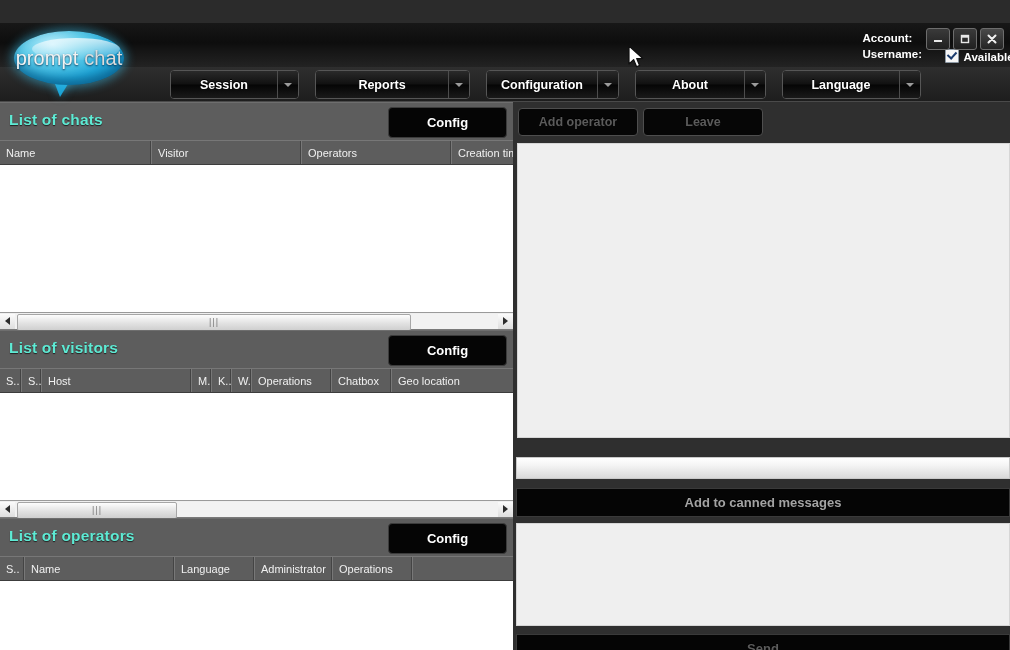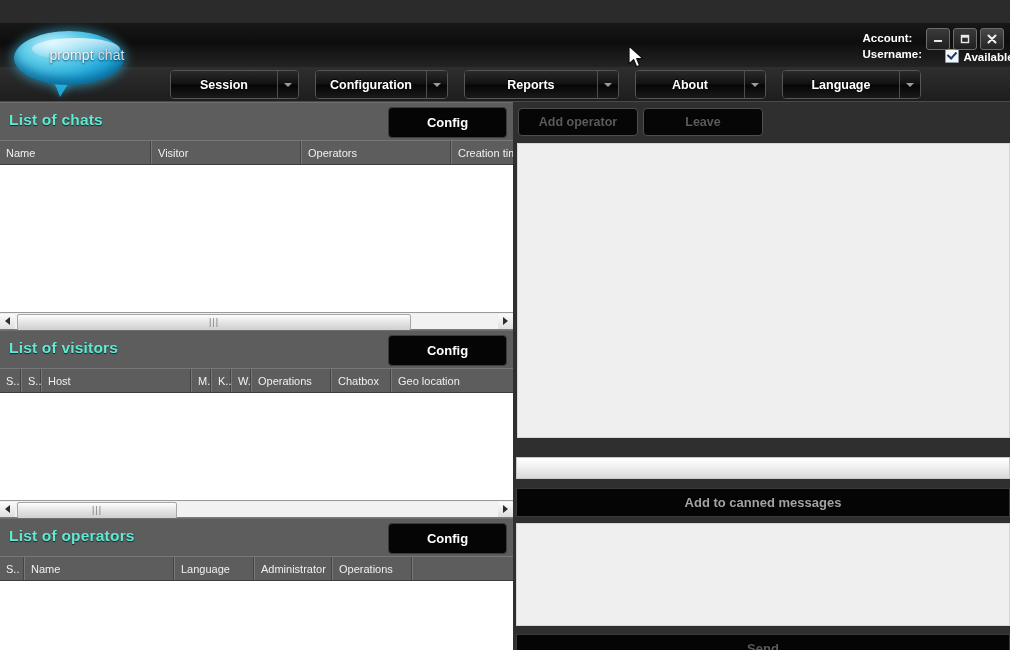--- a/index.html
+++ b/index.html
@@ -30,22 +30,22 @@
     position:absolute;left:44px;top:44px;width:0;height:0;
     border-left:10px solid transparent;border-right:16px solid transparent;
     border-top:26px solid #1ba2d4;
     filter:drop-shadow(0 0 5px rgba(60,200,245,0.5));
   }
   .bubble-gloss{
     position:absolute;left:18px;top:7px;width:88px;height:22px;border-radius:50%;
     background:linear-gradient(180deg,rgba(255,255,255,0.72),rgba(255,255,255,0.06));
   }
   .logo-text{
-    position:absolute;left:18px;top:20px;width:126px;text-align:center;
-    font-size:14px;letter-spacing:0.1px;white-space:nowrap;
+    position:absolute;left:0;top:20px;width:126px;text-align:center;
+    font-size:20px;letter-spacing:0.1px;white-space:nowrap;
   }
   .logo-text .lt1{color:#f2f2f2;font-weight:400;text-shadow:0 1px 2px rgba(0,40,70,.85);}
   .logo-text .lt2{color:#dcdcdc;font-weight:400;text-shadow:0 1px 2px rgba(0,40,70,.85);}
 
   .acct{position:absolute;right:88px;top:7px;text-align:left;}
   .acct-row{color:#ffffff;font-size:11.5px;font-weight:bold;line-height:16px;white-space:nowrap;}
   .acct-row .lbl{display:inline-block;}
   .avail-wrap{position:absolute;left:82px;top:17px;white-space:nowrap;}
   .chk{
     display:inline-block;width:12px;height:12px;vertical-align:-2px;
@@ -229,28 +229,28 @@
     <div class="menuwrap">
 
       <div class="menu-btn">
         <div class="menu-main">Session</div>
         <div class="menu-arrow">
             <i></i>
           </div>
       </div>
 
       <div class="menu-btn">
+        <div class="menu-main" style="min-width:104px">Reports</div>
+        <div class="menu-arrow">
+            <i></i>
+          </div>
+      </div>
+
+      <div class="menu-btn">
         <div class="menu-main">Configuration</div>
-        <div class="menu-arrow">
-            <i></i>
-          </div>
-      </div>
-
-      <div class="menu-btn">
-        <div class="menu-main" style="min-width:104px">Reports</div>
         <div class="menu-arrow">
             <i></i>
           </div>
       </div>
 
       <div class="menu-btn">
         <div class="menu-main" style="min-width:80px">About</div>
         <div class="menu-arrow">
             <i></i>
           </div>

